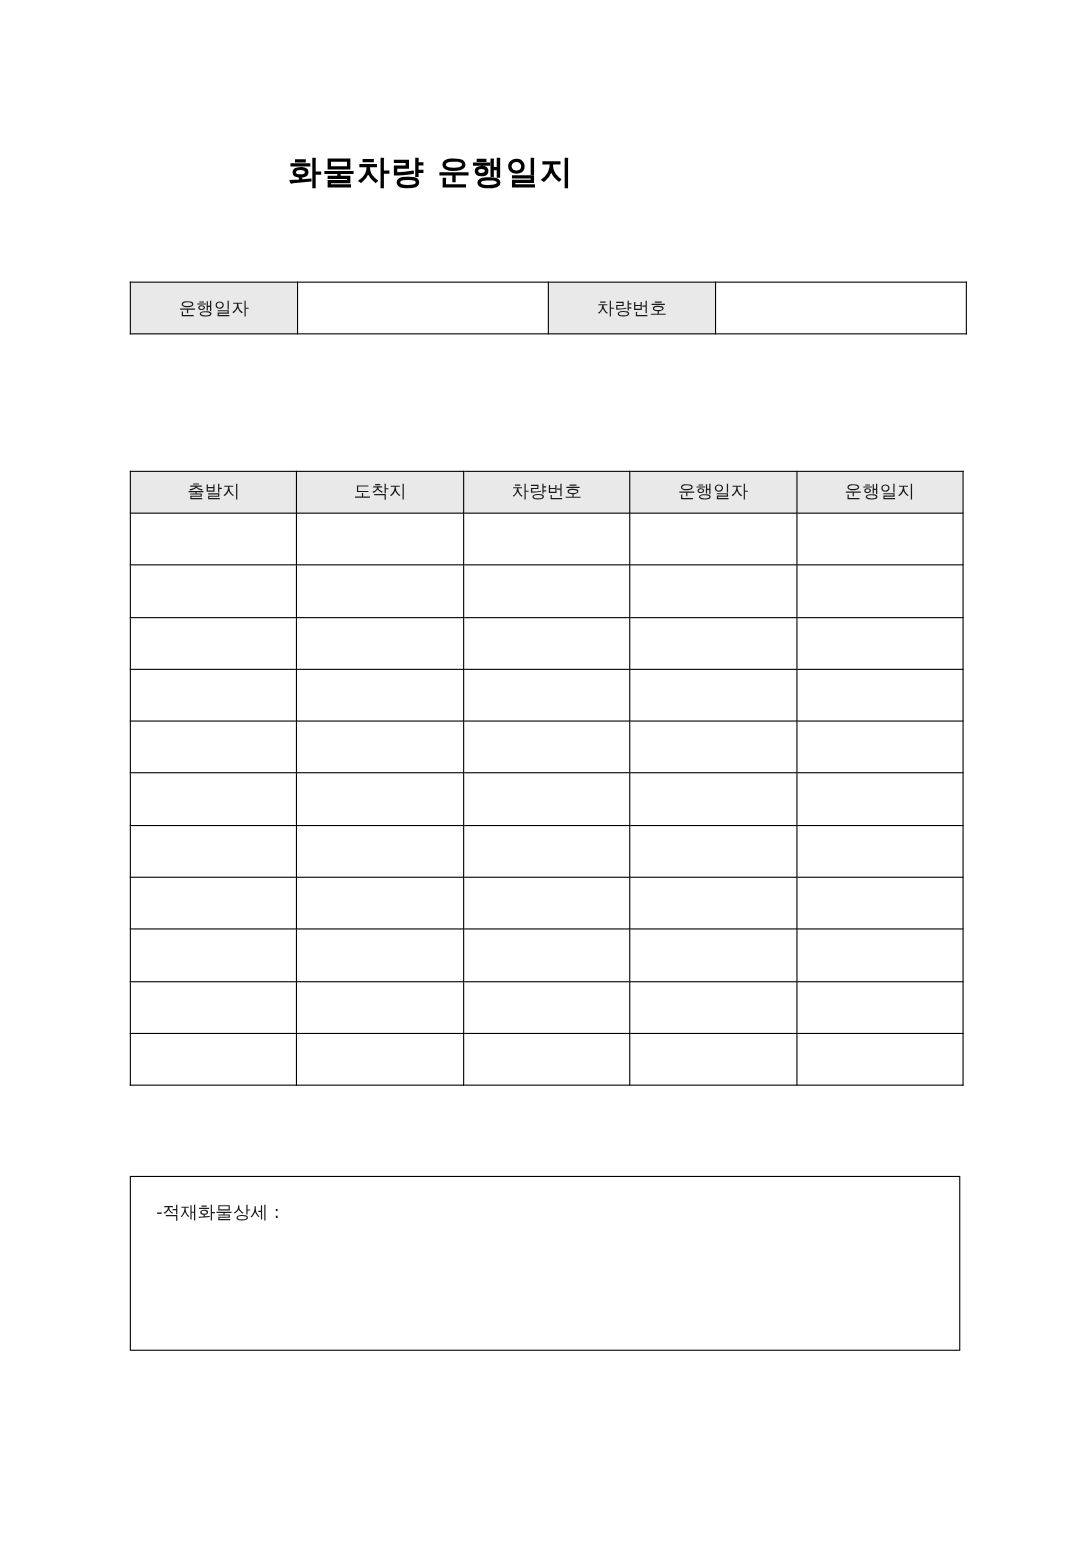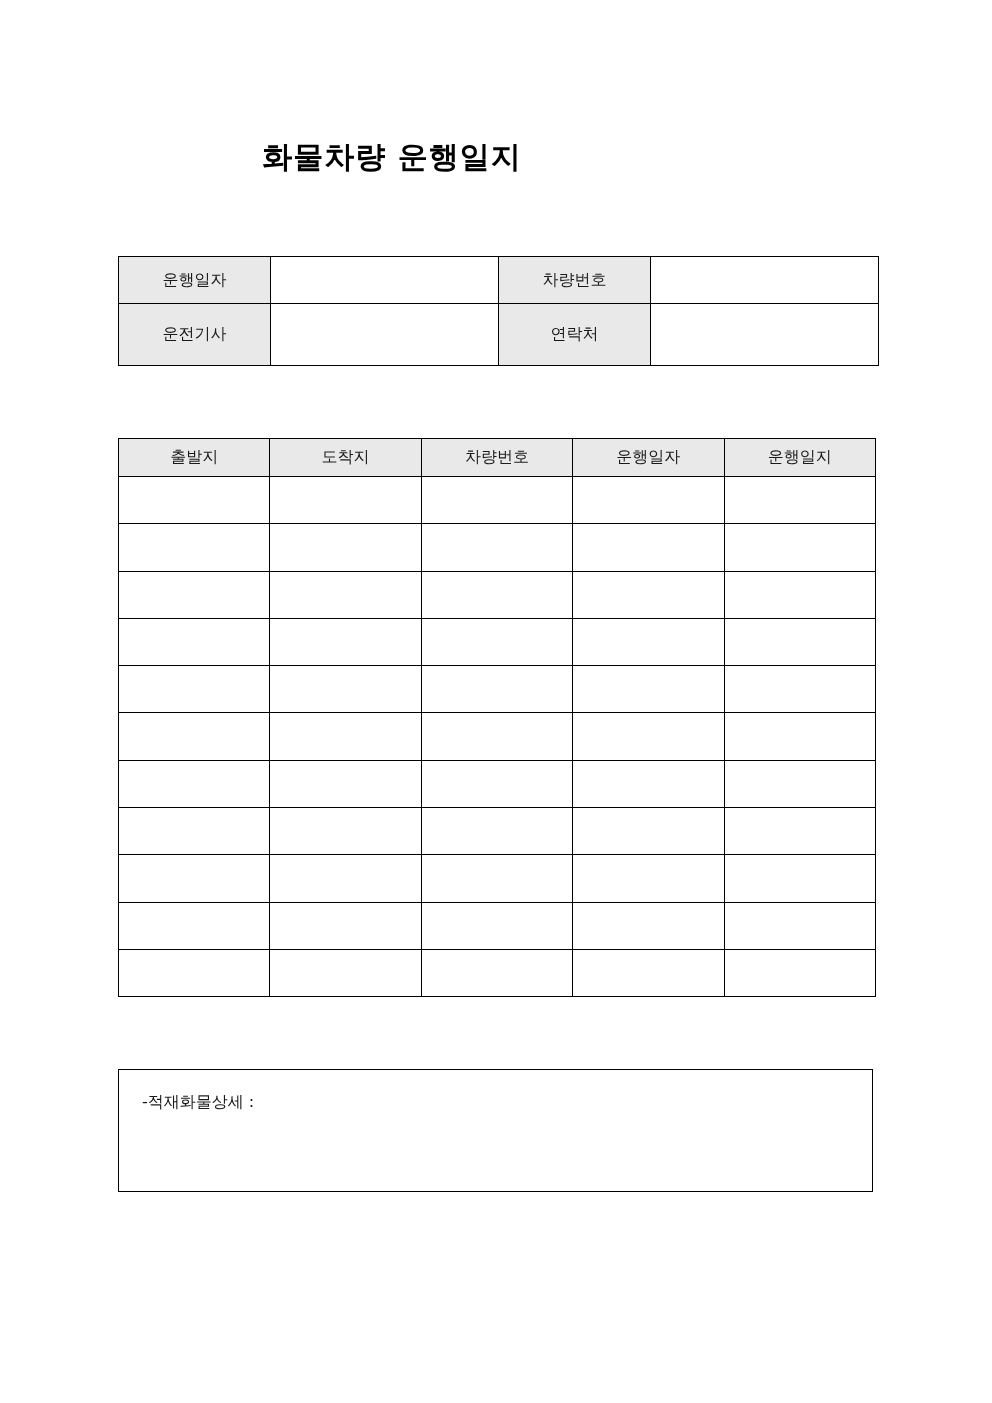--- a/index.html
+++ b/index.html
@@ -48,39 +48,39 @@
       top: 256px;
       width: 757px;
     }
     #info-table td.label-cell { width: 151px; }
     #info-table td.value-cell { width: 227px; }
     #info-table tr.r1 td { height: 46px; }
     #info-table tr.r2 td { height: 61px; }
 
     #trip-table {
       left: 118px;
-      top: 438px;
+      top: 428px;
       width: 757px;
       padding-left: 20px;
     }
     #trip-table th {
       height: 37px;
       background: #e9e9e9;
     }
     #trip-table td {
       height: 46.3px;
     }
     #trip-table col { width: 151.4px; }
 
     .notes-box {
       position: absolute;
       left: 118px;
       top: 1069px;
       width: 755px;
-      height: 123px;
+      height: 159px;
       border: 1.3px solid #000;
       box-sizing: border-box;
     }
     .notes-label {
       position: absolute;
       left: 23px;
       top: 22px;
       font-size: 16px;
       color: #1a1a1a;
     }
@@ -89,26 +89,20 @@
 <body>
 
 <div class="title">화물차량 운행일지</div>
 
 <table id="info-table">
   <tbody>
       <tr class="r1">
     <td class="label-cell">운행일자</td>
     <td class="value-cell"></td>
     <td class="label-cell">차량번호</td>
-    <td class="value-cell"></td>
-  </tr>
-  <tr class="r2">
-    <td class="label-cell">운전기사</td>
-    <td class="value-cell"></td>
-    <td class="label-cell">연락처</td>
     <td class="value-cell"></td>
   </tr>
 </tbody>
   </table>
 
 <table id="trip-table">
   <colgroup>
     <col>
       <col>
       <col>

